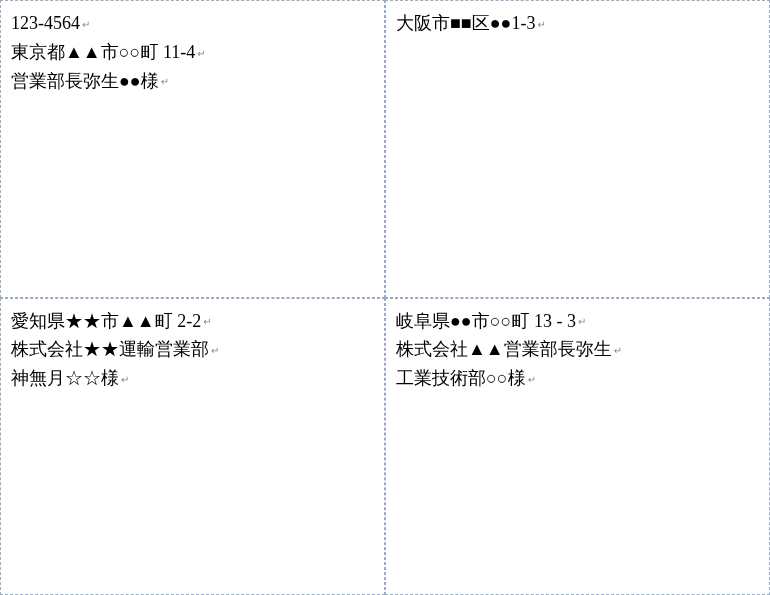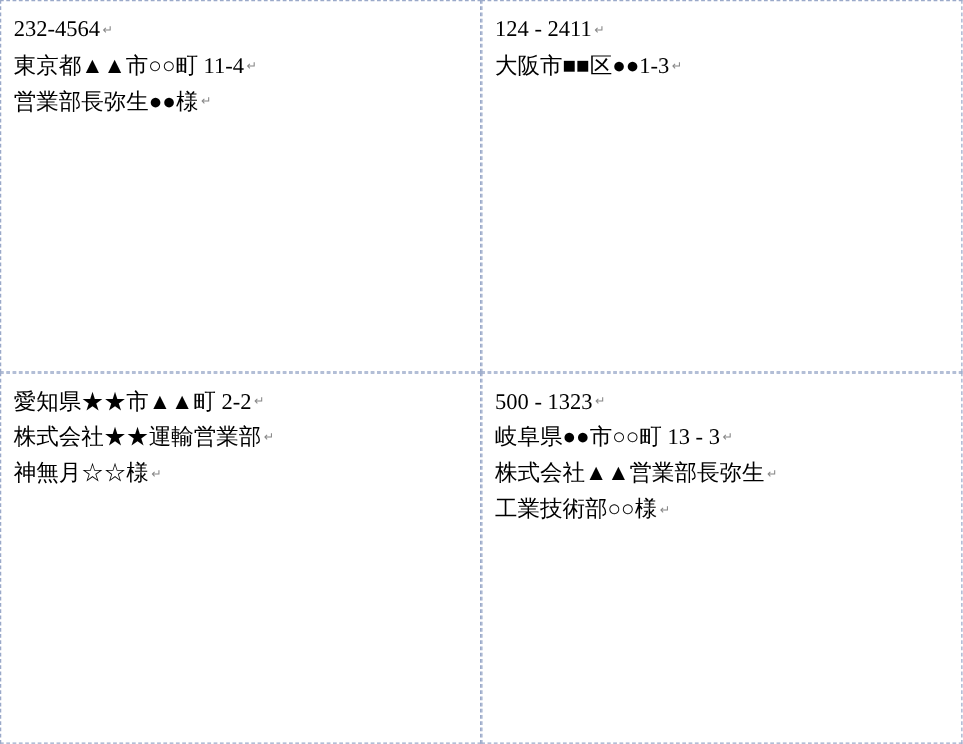--- a/index.html
+++ b/index.html
@@ -29,36 +29,34 @@
       margin-left: 2px;
       vertical-align: middle;
     }
   </style>
 </head>
 <body>
 
 <div class="sheet">
 
   <div class="cell">
-    <div class="line"><span>232-4564</span><span class="mark">↵</span></div>
+    <div class="line"><span>123-4564</span><span class="mark">↵</span></div>
     <div class="line"><span>東京都▲▲市○○町 11-4</span><span class="mark">↵</span></div>
     <div class="line"><span>営業部長弥生●●様</span><span class="mark">↵</span></div>
   </div>
 
   <div class="cell">
-    <div class="line"><span>124 - 2411</span><span class="mark">↵</span></div>
     <div class="line"><span>大阪市■■区●●1-3</span><span class="mark">↵</span></div>
   </div>
 
   <div class="cell">
     <div class="line"><span>愛知県★★市▲▲町 2-2</span><span class="mark">↵</span></div>
     <div class="line"><span>株式会社★★運輸営業部</span><span class="mark">↵</span></div>
     <div class="line"><span>神無月☆☆様</span><span class="mark">↵</span></div>
   </div>
 
   <div class="cell">
-    <div class="line"><span>500 - 1323</span><span class="mark">↵</span></div>
     <div class="line"><span>岐阜県●●市○○町 13 - 3</span><span class="mark">↵</span></div>
     <div class="line"><span>株式会社▲▲営業部長弥生</span><span class="mark">↵</span></div>
     <div class="line"><span>工業技術部○○様</span><span class="mark">↵</span></div>
   </div>
 
 </div>
 
 </body></html>

